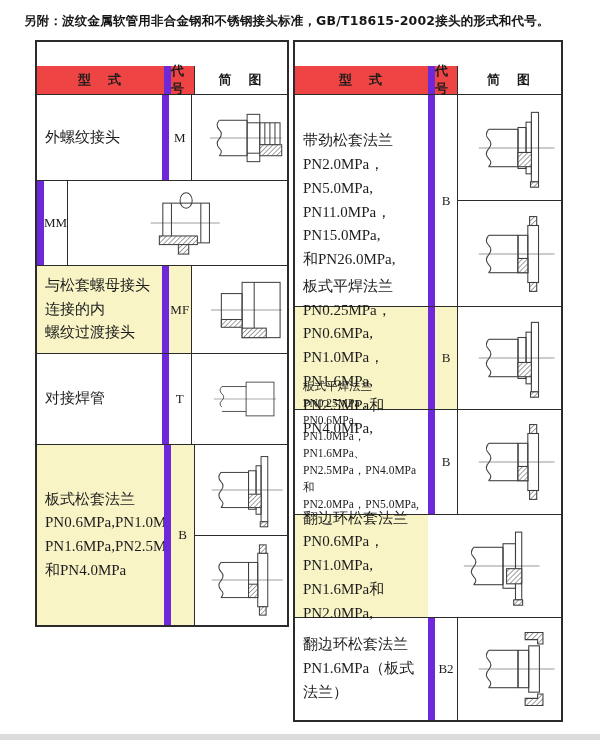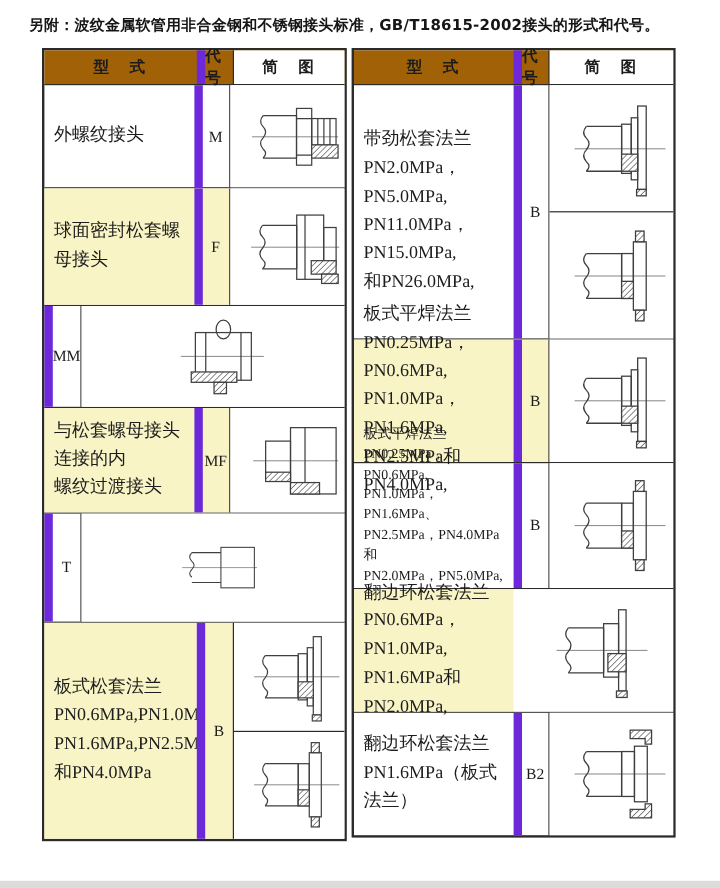--- a/index.html
+++ b/index.html
@@ -26,21 +26,21 @@
   .c-type{padding:4px 4px 4px 8px;}
   .tbl-left .c-type{width:127px;}
   .tbl-right .c-type{width:133px;}
   .c-code{
     width:31px;justify-content:center;
     border-left:7px solid #6d28d9;border-right:1px solid #2b2b2b;
     font-size:13px;
   }
   .tbl-right .c-code{width:30px;}
   .c-diag{flex:1;flex-direction:column;justify-content:center;align-items:center;padding:0;}
-  .hdr{background:#a16207;height:28px;}
+  .hdr{background:#ef4444;height:28px;margin-top:24px;}
   .hdr .cell{justify-content:center;padding:0;font-size:13px;font-weight:bold;letter-spacing:2px;}
   .hl{background:#f8f4c6;}
   .row .c-diag{background:#ffffff;}
   .type-text{font-size:15px;line-height:1.58;white-space:pre-line;}
   .type-text.tight{font-size:11.5px;line-height:1.46;}
   .sub{width:100%;flex:1;display:flex;align-items:center;justify-content:center;}
   .sub + .sub{border-top:1px solid #2b2b2b;}
   svg.diag{display:block;}
   .bottom-strip{
     position:absolute;left:0;bottom:0;width:600px;height:6px;
@@ -153,31 +153,20 @@
         <span class="type-text">外螺纹接头</span>
       </div>
     <div class="cell c-code">M</div>
     <div class="cell c-diag">
       <svg class="diag" width="95" height="76" viewBox="0 0 110 90">
           <use href="#fit-m"></use>
         </svg>
     </div>
   </div>
 
-  <div class="row" style="height:98px">
-    <div class="cell c-type hl">
-        <span class="type-text">球面密封松套螺母接头</span>
-      </div>
-    <div class="cell c-code hl">F</div>
-    <div class="cell c-diag">
-      <svg class="diag" width="95" height="80" viewBox="0 0 110 90">
-          <use href="#fit-f"></use>
-        </svg>
-    </div>
-  </div>
 
   <div class="row" style="height:85px">
     <div class="cell c-code">MM</div>
     <div class="cell c-diag">
       <svg class="diag" width="95" height="78" viewBox="0 0 110 90">
           <use href="#fit-mm"></use>
         </svg>
     </div>
   </div>
 
@@ -188,20 +177,23 @@
       </div>
     <div class="cell c-code hl">MF</div>
     <div class="cell c-diag">
       <svg class="diag" width="95" height="80" viewBox="0 0 110 90">
           <use href="#fit-mf"></use>
         </svg>
     </div>
   </div>
 
   <div class="row" style="height:91px">
+    <div class="cell c-type">
+        <span class="type-text">对接焊管</span>
+      </div>
     <div class="cell c-code">T</div>
     <div class="cell c-diag">
       <svg class="diag" width="95" height="66" viewBox="0 0 110 90">
           <use href="#fit-t"></use>
         </svg>
     </div>
   </div>
 
   <div class="row" style="height:181px">
     <div class="cell c-type hl">

